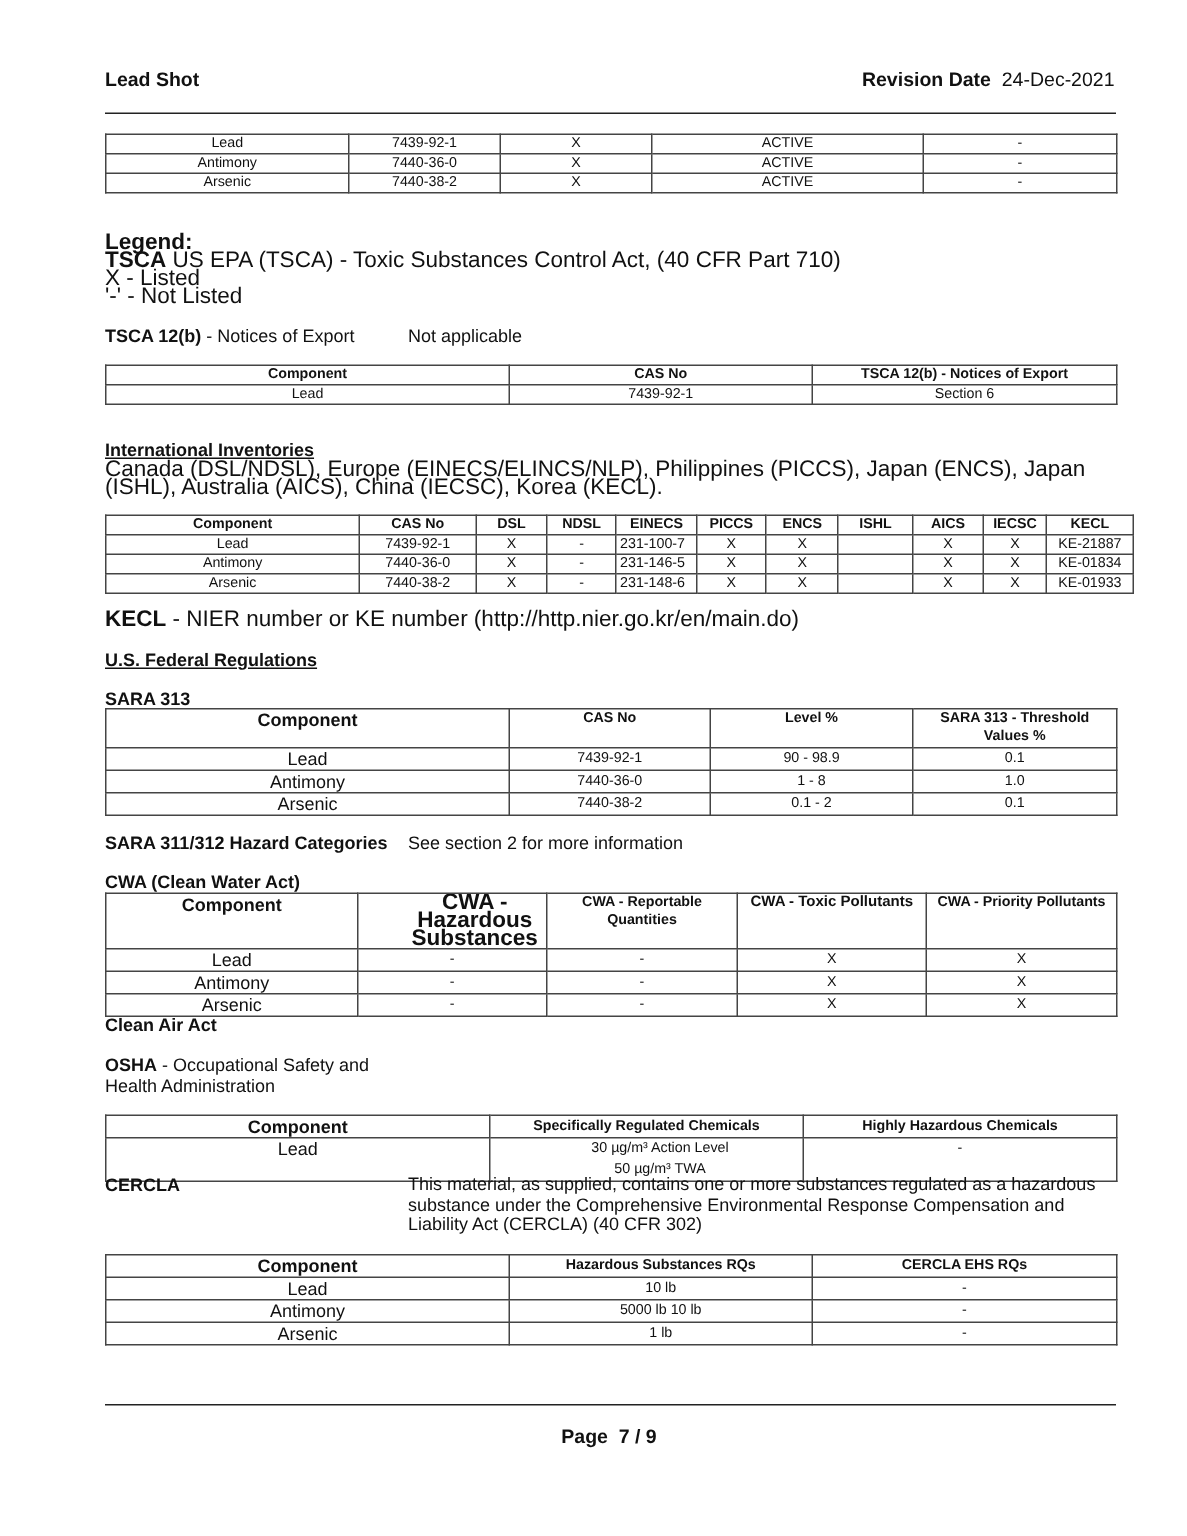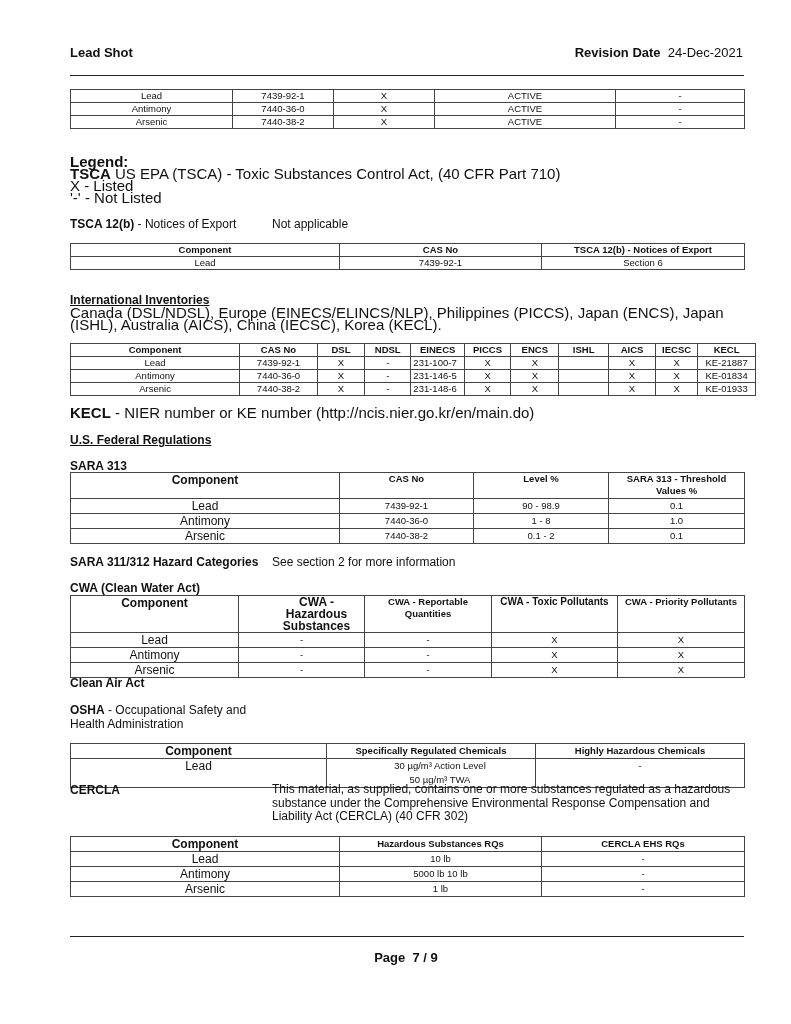--- a/index.html
+++ b/index.html
@@ -162,21 +162,21 @@
     <td>X</td>
     <td></td>
     <td>X</td>
     <td>X</td>
     <td>KE-01933</td>
   </tr>
 </tbody>
   </table>
 
 <div class="abs txt9" style="top:407px;">
-  <b>KECL</b><span> - NIER number or KE number (http://ncis.nier.go.kr/en/main.do)</span>
+  <b>KECL</b><span> - NIER number or KE number (http://http.nier.go.kr/en/main.do)</span>
 </div>
 
 <div class="abs sec u" style="top:433px;">U.S. Federal Regulations</div>
 
 <div class="abs sec" style="top:459px; font-weight:bold;">SARA 313</div>
 <table style="top:472px;" class="t-lg">
   <colgroup>
       <col style="width:269px">
       <col style="width:134px">
       <col style="width:135px">
@@ -218,21 +218,21 @@
   <colgroup>
       <col style="width:168px">
       <col style="width:126px">
       <col style="width:127px">
       <col style="width:126px">
       <col style="width:127px">
     </colgroup>
   <tbody>
       <tr style="height:26px;">
     <th class="big" style="vertical-align:top;">Component</th>
-    <th class="wrap" style="vertical-align:top; font-size:12px;padding-left:32px;">CWA - Hazardous Substances</th>
+    <th class="wrap" style="vertical-align:top; font-size:15px;padding-left:32px;">CWA - Hazardous Substances</th>
     <th class="wrap" style="vertical-align:top; font-size:9.5px;">CWA - Reportable Quantities</th>
     <th style="vertical-align:top; font-size:10px;">CWA - Toxic Pollutants</th>
     <th style="vertical-align:top; font-size:9.5px;">CWA - Priority Pollutants</th>
   </tr>
   <tr>
     <td>Lead</td>
     <td style="font-size:9.5px">-</td>
     <td style="font-size:9.5px">-</td>
     <td style="font-size:9.5px">X</td>
     <td style="font-size:9.5px">X</td>

